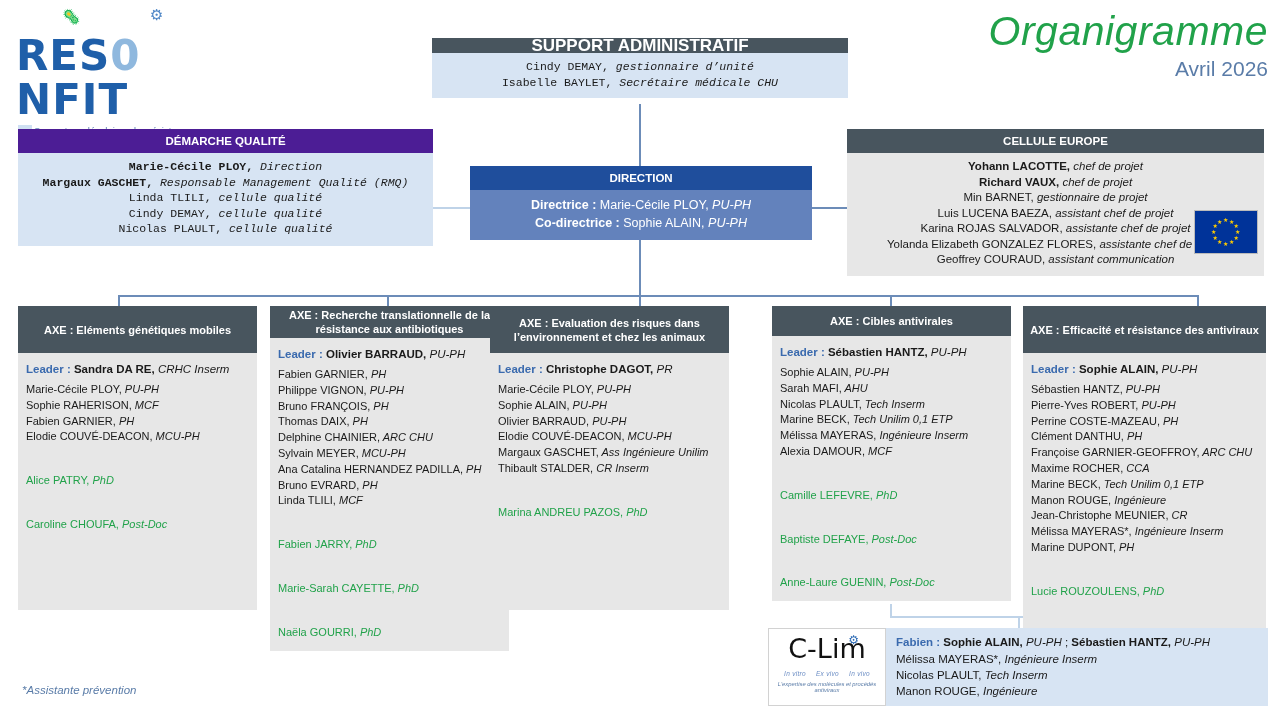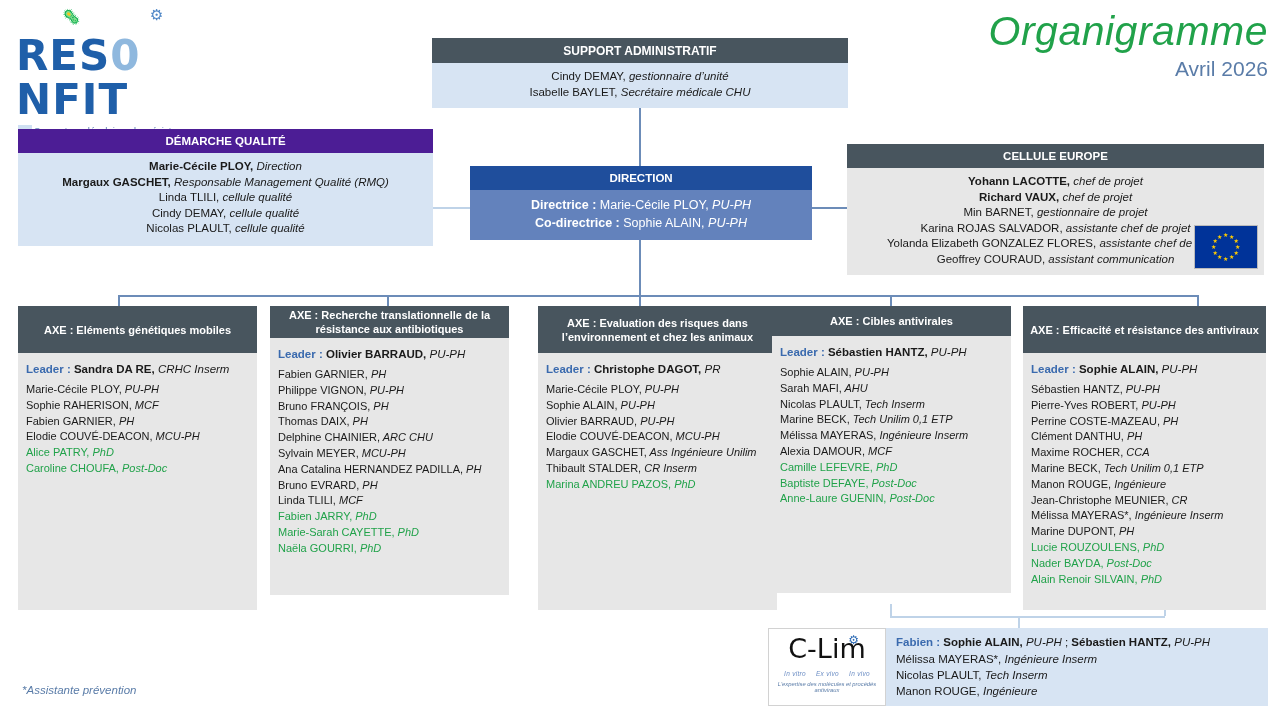--- a/index.html
+++ b/index.html
@@ -45,47 +45,47 @@
     color:#ffffff;font-weight:bold;text-align:center;
     display:flex;align-items:center;justify-content:center;
     line-height:14px;
   }
   .box-body{box-sizing:border-box;}
 
   .dark-head{background:#48555E;}
   .blue-head{background:#4c1d95;}
   .navy-head{background:#1F4E9C;}
 
-  .lightblue-body{background:#D7E4F3;}
+  .lightblue-body{background:#D7E4F3;font-family:Liberation Mono, monospace;}
   .grey-body{background:#E7E7E7;}
   .steel-body{background:#6382BC;color:#ffffff;}
 
   .nm{font-size:11.5px;line-height:15.5px;white-space:nowrap;}
   .nm i{font-style:italic;}
   .nm b{font-weight:bold;}
-  .green{color:#21A24A;}
+  .green{color:#21A24A;margin-top:28px;}
 
   
   #support{left:432px;top:38px;width:416px;}
-  #support .box-head{height:25px;font-size:12px;}
+  #support .box-head{height:15px;font-size:17px;}
   #support .box-body{padding:6px 0 8px;text-align:center;}
 
   
   #qualite{left:18px;top:129px;width:415px;}
   #qualite .box-head{height:24px;font-size:11.5px;}
   #qualite .box-body{padding:6px 0 9px;text-align:center;}
 
   
   #direction{left:470px;top:166px;width:342px;}
   #direction .box-head{height:24px;font-size:11.5px;}
   #direction .box-body{padding:6px 0 8px;text-align:center;}
   #direction .nm{font-size:12.5px;line-height:18px;}
 
   
-  #europe{left:847px;top:144px;width:417px;}
+  #europe{left:847px;top:129px;width:417px;}
   #europe .box-head{height:24px;font-size:11.5px;}
   #europe .box-body{padding:6px 16px 8px;text-align:center;position:relative;}
   #eu-flag{
     position:absolute;right:6px;top:57px;width:62px;height:42px;
     background:#003399;border:1px solid #bbb;
   }
   #eu-flag .star{
     position:absolute;color:#FFCC00;font-size:6px;line-height:6px;
   }
 
@@ -254,20 +254,24 @@
     </div>
     <div class="nm">
       <b>Richard VAUX,</b>
       <i>chef de projet</i>
     </div>
     <div class="nm">
       <span>Min BARNET,</span>
       <i>gestionnaire de projet</i>
     </div>
     <div class="nm">
+      <span>Luis LUCENA BAEZA,</span>
+      <i>assistant chef de projet</i>
+    </div>
+    <div class="nm">
       <span>Karina ROJAS SALVADOR,</span>
       <i>assistante chef de projet</i>
     </div>
     <div class="nm">
       <span>Yolanda Elizabeth GONZALEZ FLORES,</span>
       <i>assistante chef de projet</i>
     </div>
     <div class="nm">
       <span>Geoffrey COURAUD,</span>
       <i>assistant communication</i>
@@ -299,21 +303,21 @@
         <div class="nm"><span>Delphine CHAINIER,</span><i> ARC CHU</i></div>
         <div class="nm"><span>Sylvain MEYER,</span><i> MCU-PH</i></div>
         <div class="nm"><span>Ana Catalina HERNANDEZ PADILLA,</span><i> PH</i></div>
         <div class="nm"><span>Bruno EVRARD,</span><i> PH</i></div>
         <div class="nm"><span>Linda TLILI,</span><i> MCF</i></div>
         <div class="nm green"><span>Fabien JARRY,</span><i> PhD</i></div>
         <div class="nm green"><span>Marie-Sarah CAYETTE,</span><i> PhD</i></div>
         <div class="nm green"><span>Naëla GOURRI,</span><i> PhD</i></div>
       </div>
     </div>
-    <div class="axe" style="left: 538px; width: 239px;">
+    <div class="axe" style="left: 490px; width: 239px;">
       <div class="box-head dark-head" style="height: 47px;">AXE : Evaluation des risques dans l’environnement et chez les animaux</div>
       <div class="box-body grey-body" style="min-height: 257px;">
         <div class="leader"><span class="lb">Leader :</span> <b>Christophe DAGOT,</b> <i>PR</i></div>
         <div class="nm"><span>Marie-Cécile PLOY,</span><i> PU-PH</i></div>
         <div class="nm"><span>Sophie ALAIN,</span><i> PU-PH</i></div>
         <div class="nm"><span>Olivier BARRAUD,</span><i> PU-PH</i></div>
         <div class="nm"><span>Elodie COUVÉ-DEACON,</span><i> MCU-PH</i></div>
         <div class="nm"><span>Margaux GASCHET,</span><i> Ass Ingénieure Unilim</i></div>
         <div class="nm"><span>Thibault STALDER,</span><i> CR Inserm</i></div>
         <div class="nm green"><span>Marina ANDREU PAZOS,</span><i> PhD</i></div>
@@ -335,20 +339,21 @@
       </div>
     </div>
     <div class="axe" style="left: 1023px; width: 243px;">
       <div class="box-head dark-head" style="height: 47px;">AXE : Efficacité et résistance des antiviraux</div>
       <div class="box-body grey-body" style="min-height: 257px;">
         <div class="leader"><span class="lb">Leader :</span> <b>Sophie ALAIN,</b> <i>PU-PH</i></div>
         <div class="nm"><span>Sébastien HANTZ,</span><i> PU-PH</i></div>
         <div class="nm"><span>Pierre-Yves ROBERT,</span><i> PU-PH</i></div>
         <div class="nm"><span>Perrine COSTE-MAZEAU,</span><i> PH</i></div>
         <div class="nm"><span>Clément DANTHU,</span><i> PH</i></div>
+        <div class="nm"><span>Françoise GARNIER-GEOFFROY,</span><i> ARC CHU</i></div>
         <div class="nm"><span>Maxime ROCHER,</span><i> CCA</i></div>
         <div class="nm"><span>Marine BECK,</span><i> Tech Unilim 0,1 ETP</i></div>
         <div class="nm"><span>Manon ROUGE,</span><i> Ingénieure</i></div>
         <div class="nm"><span>Jean-Christophe MEUNIER,</span><i> CR</i></div>
         <div class="nm"><span>Mélissa MAYERAS*,</span><i> Ingénieure Inserm</i></div>
         <div class="nm"><span>Marine DUPONT,</span><i> PH</i></div>
         <div class="nm green"><span>Lucie ROUZOULENS,</span><i> PhD</i></div>
         <div class="nm green"><span>Nader BAYDA,</span><i> Post-Doc</i></div>
         <div class="nm green"><span>Alain Renoir SILVAIN,</span><i> PhD</i></div>
       </div>

